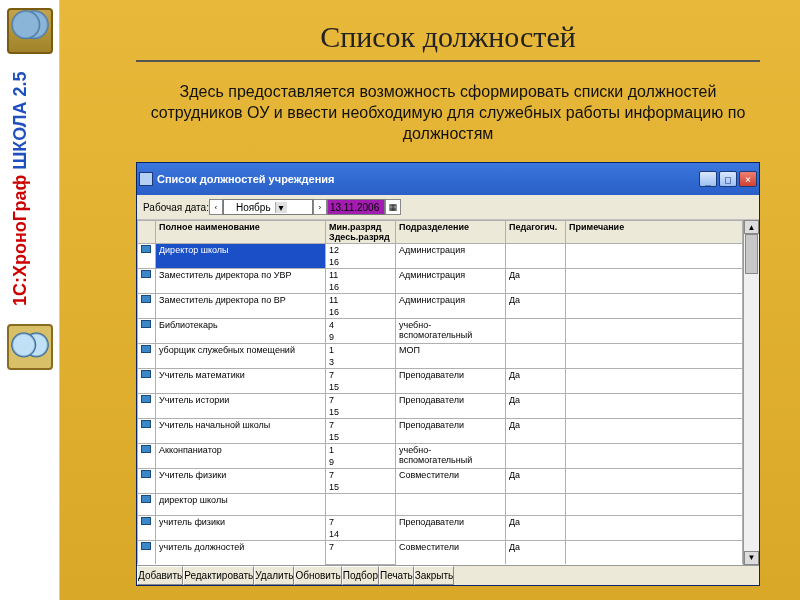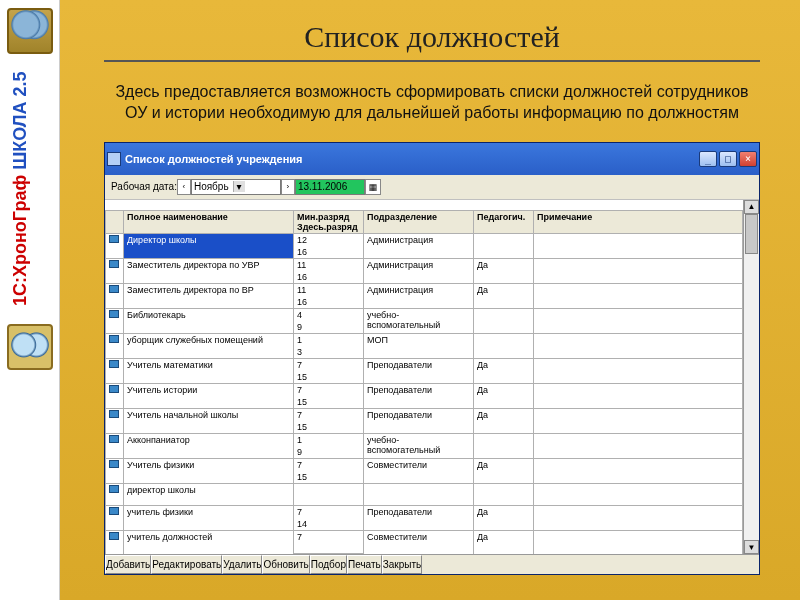--- a/index.html
+++ b/index.html
@@ -30,43 +30,43 @@
   }
   .st-red { color: #c00; }
   .st-blue { color: #2050c0; }
   .sidebar-logo2 {
     width: 46px; height: 46px; margin: 6px auto;
     background: radial-gradient(circle at 35% 45%, #bfe0f5 10px, #3a6a98 12px, transparent 13px),
                 radial-gradient(circle at 65% 45%, #bfe0f5 10px, #3a6a98 12px, transparent 13px),
                 #d8c068;
     border: 2px solid #8a6c20; border-radius: 4px;
   }
-  .content { position: absolute; left: 44px; top: 0; right: 0; height: 600px; padding: 20px 40px 0 60px; }
+  .content { position: absolute; left: 76px; top: 0; right: 0; height: 600px; padding: 20px 40px 0 60px; }
   .title { font-family: "Times New Roman", serif; font-size: 30px; color: #222; text-align: center; margin-bottom: 6px; }
   .title-rule { height: 2px; background: #555; margin: 0 0 20px; }
   .desc { font-size: 16px; color: #111; text-align: center; line-height: 1.3; margin-bottom: 18px; }
 
   .app-window { width: 100%; border: 1px solid #0a246a; background: #ece9d8; font-size: 10px; }
   .titlebar { background: linear-gradient(#3b77dd,#2a5fc8); color: #fff; display: flex; align-items: center; height: 32px; padding: 0 2px; }
   .titlebar .icon { width: 14px; height: 14px; background: #b5cff5; border:1px solid #1a3a7a; margin-right:4px; display:inline-block; }
   .titlebar .t { flex:1; font-size: 11px; font-weight: bold; }
   .win-btns { display:flex; gap:2px; }
   .win-btn { width:18px; height:16px; background: linear-gradient(#dbe7ff,#9dbff0); border:1px solid #1a3a7a; border-radius:2px; display:flex; align-items:center; justify-content:center; font-size:10px; font-family: monospace; color:#1a3a7a; cursor:pointer;}
   .win-btn.close { background: linear-gradient(#f08070,#d04030); color:#fff; }
 
   .toolbar-row { display:flex; align-items:center; padding:4px 6px; background:#ece9d8; border-bottom:1px solid #c0c0c0;}
   .toolbar-row .lbl { font-size:10px; }
   .nav-btn { width:14px; height:16px; border:1px solid #888; background:#fff; font-size:8px; display:flex; align-items:center; justify-content:center; cursor:pointer;}
-  .combo { height:16px; border:1px solid #7a7a7a; background:#fff; display:flex; align-items:center; font-size:10px; padding:0 2px; }
+  .combo { height:16px; border:1px solid #7a7a7a; background:#fff; display:flex; align-items:center; font-size:10px; padding:0 12px; }
   .combo .dd { width:12px; text-align:center; border-left:1px solid #aaa; margin-left:4px; cursor:pointer; background:#e0e0e0;}
-  .date-input { width:70px; height:16px; border:1px solid #7a7a7a; background:#22c55e; font-size:10px; padding:0 2px; display:flex; align-items:center;}
+  .date-input { width:58px; height:16px; border:1px solid #7a7a7a; background:#a21caf; font-size:10px; padding:0 2px; display:flex; align-items:center;}
   .cal-btn { width:16px; height:16px; border:1px solid #888; background:#fefefe; cursor:pointer; font-size:9px; display:flex; align-items:center; justify-content:center;}
 
   .grid-wrap { display:flex; background:#fff; }
-  .grid { flex:1; border-collapse:collapse; width:100%; table-layout:fixed;margin-top:10px; }
+  .grid { flex:1; border-collapse:collapse; width:100%; table-layout:fixed; }
   .grid th, .grid td { border:1px solid #b0b0b0; font-size:9px; padding:1px 3px; text-align:left; vertical-align:top; overflow:hidden; }
   .grid th { background:#ece9d8; font-weight:bold; height:22px; }
   .grid tbody tr { height:11px; }
   .row-icon { width:14px; text-align:center; }
   .row-icon span { display:inline-block; width:10px; height:8px; background:#3a88c8; border:1px solid #1a4a7a; }
   .selected-cell { background:#1a4fc8; color:#fff; }
   .num-cell { text-align:right; }
   .vscroll { width:16px; background:#ece9d8; border-left:1px solid #999; display:flex; flex-direction:column; }
   .vscroll .arr { height:14px; border:1px solid #888; background:#ddd; font-size:8px; display:flex; align-items:center; justify-content:center; cursor:pointer;}
   .vscroll .track { flex:1; background:#f0f0f0; position:relative; }
@@ -85,21 +85,21 @@
   <div class="sidebar-text">
     <span class="st-red">1С:ХроноГраф</span>
     <span class="st-blue">ШКОЛА 2.5</span>
   </div>
   <div class="sidebar-logo2"></div>
 </div>
 
 <div class="content">
   <div class="title">Список должностей</div>
   <div class="title-rule"></div>
-  <div class="desc">Здесь предоставляется возможность сформировать списки должностей сотрудников ОУ и истории необходимую для дальнейшей работы информацию по должностям</div>
+  <div class="desc">Здесь предоставляется возможность сформировать списки должностей сотрудников ОУ и ввести необходимую для служебных работы информацию по должностям</div>
 
   <div class="app-window">
     <div class="titlebar">
       <span class="icon"></span>
       <span class="t">Список должностей учреждения</span>
       <div class="win-btns">
         <div class="win-btn">_</div>
         <div class="win-btn">□</div>
         <div class="win-btn close">×</div>
       </div>

